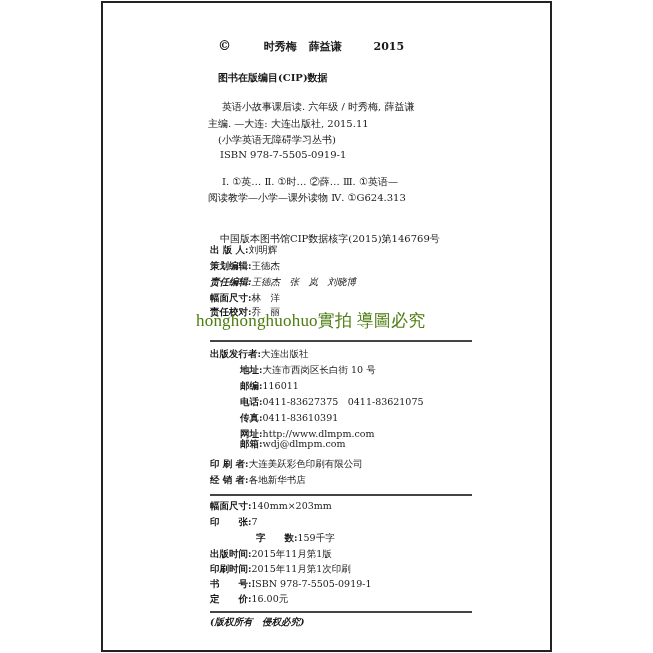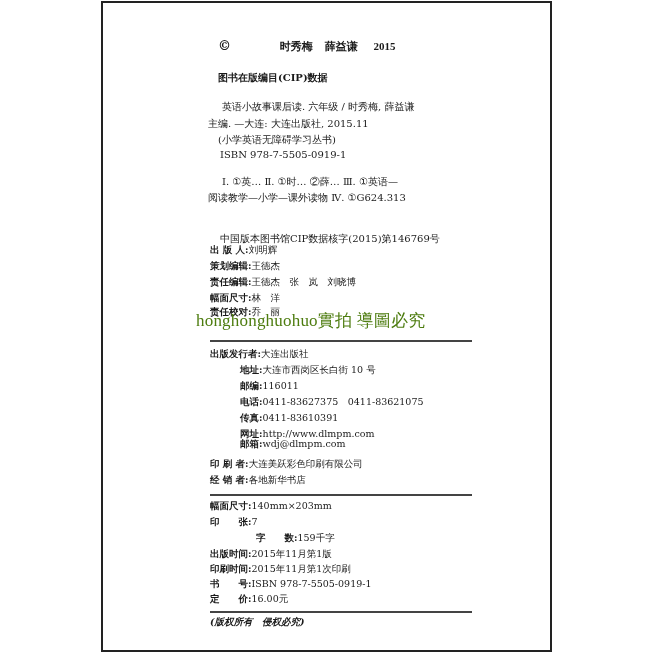--- a/index.html
+++ b/index.html
@@ -17,44 +17,44 @@
                  font-family: "Liberation Serif", serif; white-space: nowrap; letter-spacing: 0.2px; }
     .lbl { display: inline-block; font-weight: bold; }
   </style>
 </head>
 <body>
 
 <div class="page"></div>
 
 <div class="abs b t11" style="left:218px; top:38px;">
   <span style="font-size:13px;">©</span>
-  <span style="margin-left:19px;padding-left:26px;">时秀梅</span>
+  <span style="margin-left:3px;padding-left:26px;">时秀梅</span>
   <span style="margin-left:8px;">薛益谦</span>
-  <span style="margin-left:12px;font-family:Liberation Serif, serif;">2015</span>
+  <span style="margin-left:28px;">2015</span>
 </div>
 
 <div class="abs b t10" style="left:218px; top:71px;">图书在版编目(CIP)数据</div>
 
 <div class="abs t10" style="left:222px; top:100px;">英语小故事课后读. 六年级 / 时秀梅, 薛益谦</div>
 <div class="abs t10" style="left:208px; top:117px;">主编. —大连: 大连出版社, 2015.11</div>
 <div class="abs t10" style="left:218px; top:133px;">(小学英语无障碍学习丛书)</div>
 <div class="abs t10" style="left:220px; top:149px;">ISBN 978-7-5505-0919-1</div>
 
 <div class="abs t10" style="left:222px; top:175px;">Ⅰ. ①英… Ⅱ. ①时… ②薛… Ⅲ. ①英语—</div>
 <div class="abs t10" style="left:208px; top:191px;">阅读教学—小学—课外读物 Ⅳ. ①G624.313</div>
 
 <div class="abs t10" style="left:220px; top:217px;margin-top:15px;">中国版本图书馆CIP数据核字(2015)第146769号</div>
 
 <div class="abs t9" style="left:210px; top:244px;">
   <span class="lbl">出 版 人:</span><span>刘明辉</span>
 </div>
 <div class="abs t9" style="left:210px; top:260px;">
   <span class="lbl">策划编辑:</span><span>王德杰</span>
 </div>
-<div class="abs t9" style="left:210px; top:276px;">
+<div class="abs t9" style="left:210px; top:276px;font-style:italic;">
   <span class="lbl">责任编辑:</span><span>王德杰　张　岚　刘晓博</span>
 </div>
 <div class="abs t9" style="left:210px; top:292px;">
   <span class="lbl">幅面尺寸:</span><span>林　洋</span>
 </div>
 <div class="abs t9" style="left:210px; top:306px;">
   <span class="lbl">责任校对:</span><span>乔　丽</span>
 </div>
 
 <div class="watermark">honghonghuohuo實拍 導圖必究</div>

